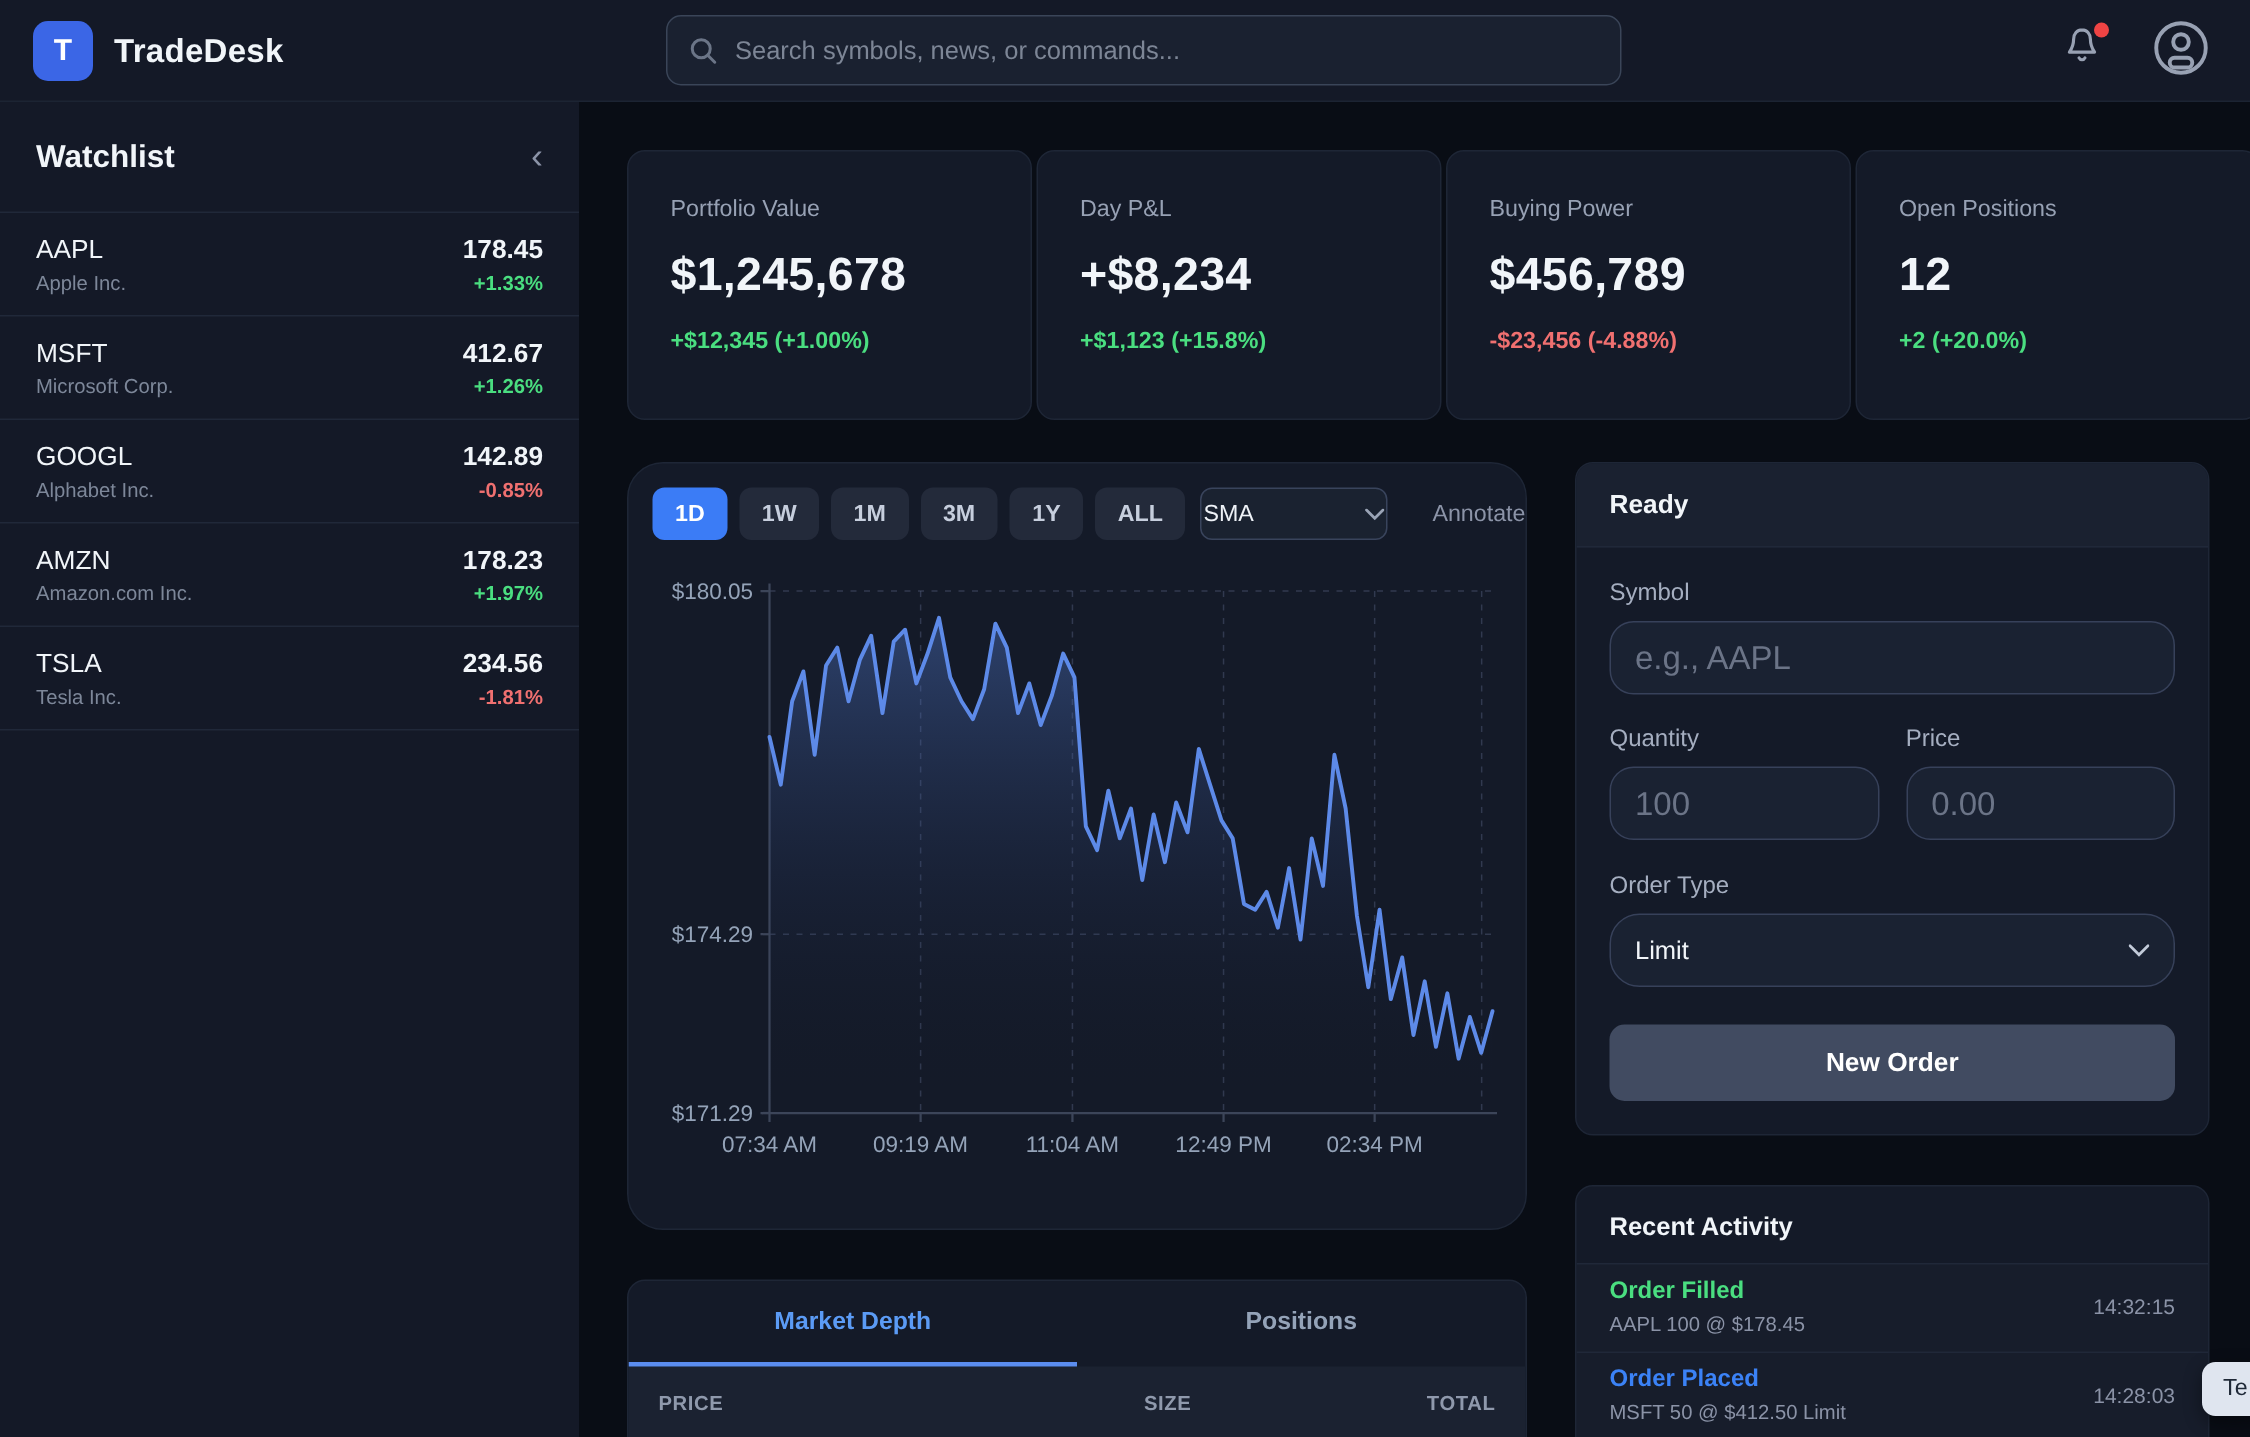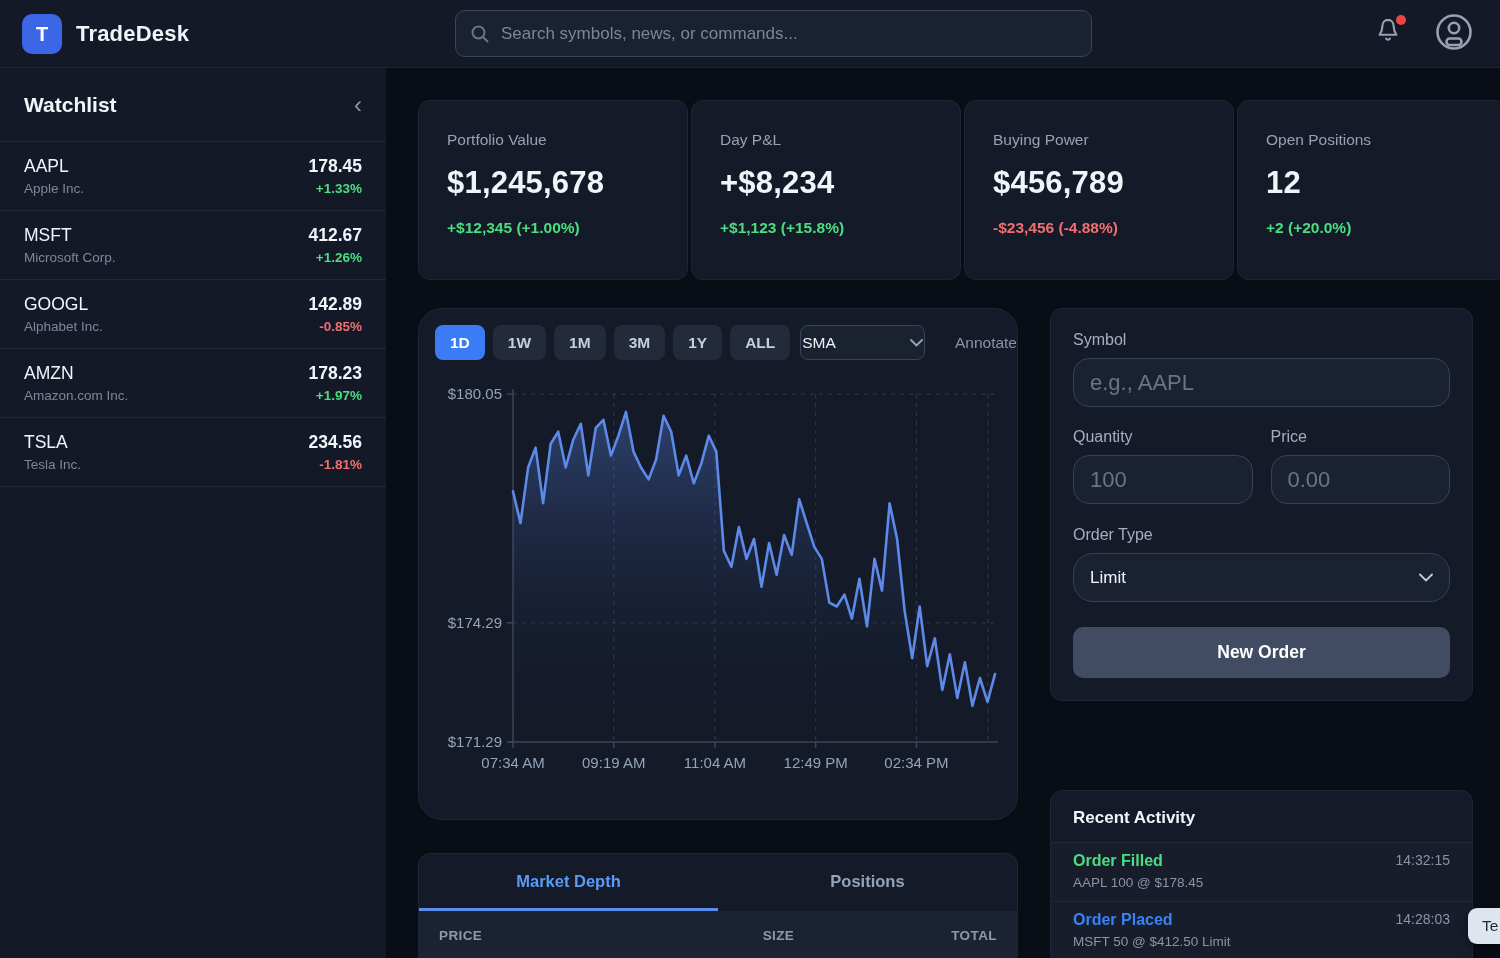--- a/index.html
+++ b/index.html
@@ -14,21 +14,21 @@
     font-family:"Liberation Sans",sans-serif;color:var(--text);}
   .app{position:relative;width:1500px;height:958px;overflow:hidden;background:var(--bg);}
 
   
   .topbar{position:absolute;left:0;top:0;width:1500px;height:68px;background:var(--panel);
     border-bottom:1px solid #1c2433;}
   .brand{position:absolute;left:22px;top:14px;display:flex;align-items:center;gap:14px;}
   .logo{width:40px;height:40px;border-radius:10px;background:#3b66e6;display:flex;
     align-items:center;justify-content:center;font-size:20px;font-weight:bold;color:#fff;}
   .app-name{font-size:22px;font-weight:bold;letter-spacing:.2px;}
-  .search{position:absolute;left:455px;top:10px;width:637px;height:47px;background:#1a2130;
+  .search{position:absolute;left:444px;top:10px;width:637px;height:47px;background:#1a2130;
     border:1.5px solid #3a4558;border-radius:10px;display:flex;align-items:center;padding:0 14px;gap:11px;}
   .search input{flex:1;background:transparent;border:none;outline:none;color:var(--text);
     font-size:17px;font-family:"Liberation Sans",sans-serif;}
   .search input::placeholder{color:#7d8696;}
   .top-actions{position:absolute;right:26px;top:12px;display:flex;align-items:center;gap:30px;}
   .bell-wrap{position:relative;width:30px;height:34px;cursor:pointer;}
   .bell-dot{position:absolute;right:-2px;top:0;width:10px;height:10px;border-radius:50%;background:var(--badge);}
   .avatar-wrap{width:40px;height:40px;cursor:pointer;}
 
   
@@ -98,21 +98,21 @@
   .order-type{margin-top:22px;}
   .order-select{height:49px;border-radius:20px;font-size:17px;color:var(--text);
     background:var(--input-bg);border:1px solid var(--input-border);padding:0 16px;}
   .new-order{margin-top:25px;width:100%;height:51px;background:#414b61;border:none;border-radius:10px;
     color:#fff;font-size:17.5px;font-weight:bold;cursor:pointer;font-family:"Liberation Sans",sans-serif;}
 
   
   .activity-card{position:absolute;left:1050px;top:790px;width:423px;height:260px;background:var(--card);
     border:1px solid #1e2636;border-radius:12px;overflow:hidden;}
   .activity-head{padding:17px 22px 14px;font-size:17px;font-weight:bold;}
-  .act-row{display:flex;justify-content:space-between;padding:9px 22px 11px;
+  .act-row{display:flex;align-items:center;justify-content:space-between;padding:9px 22px 11px;
     border-top:1px solid var(--border);background:rgba(255,255,255,.015);}
   .act-title{font-size:16px;font-weight:bold;}
   .act-detail{font-size:13.5px;color:#8b93a7;margin-top:5px;}
   .act-time{font-size:14px;color:#8b93a7;}
 
   
   .toast{position:absolute;left:1468px;top:908px;background:#dfe5ef;color:#1f2937;border-radius:9px;
     padding:9px 14px;font-size:15.5px;font-weight:500;white-space:nowrap;box-shadow:0 4px 12px rgba(0,0,0,.4);}
 
   .up{color:var(--up);}
@@ -299,20 +299,21 @@
       <div class="tab">Positions</div>
     </div>
     <div class="depth-head">
       <span class="col-price">PRICE</span>
       <span class="col-size">SIZE</span>
       <span class="col-total">TOTAL</span>
     </div>
   </section>
 
   <div class="order-card">
+    <div class="order-head">Ready</div>
     <div class="order-body">
       <div class="field-label">Symbol</div>
       <input class="text-input" placeholder="e.g., AAPL" style="">
       <div class="two-col">
         <div>
           <div class="field-label">Quantity</div>
           <input class="text-input" placeholder="100" style="">
         </div>
         <div>
           <div class="field-label">Price</div>

